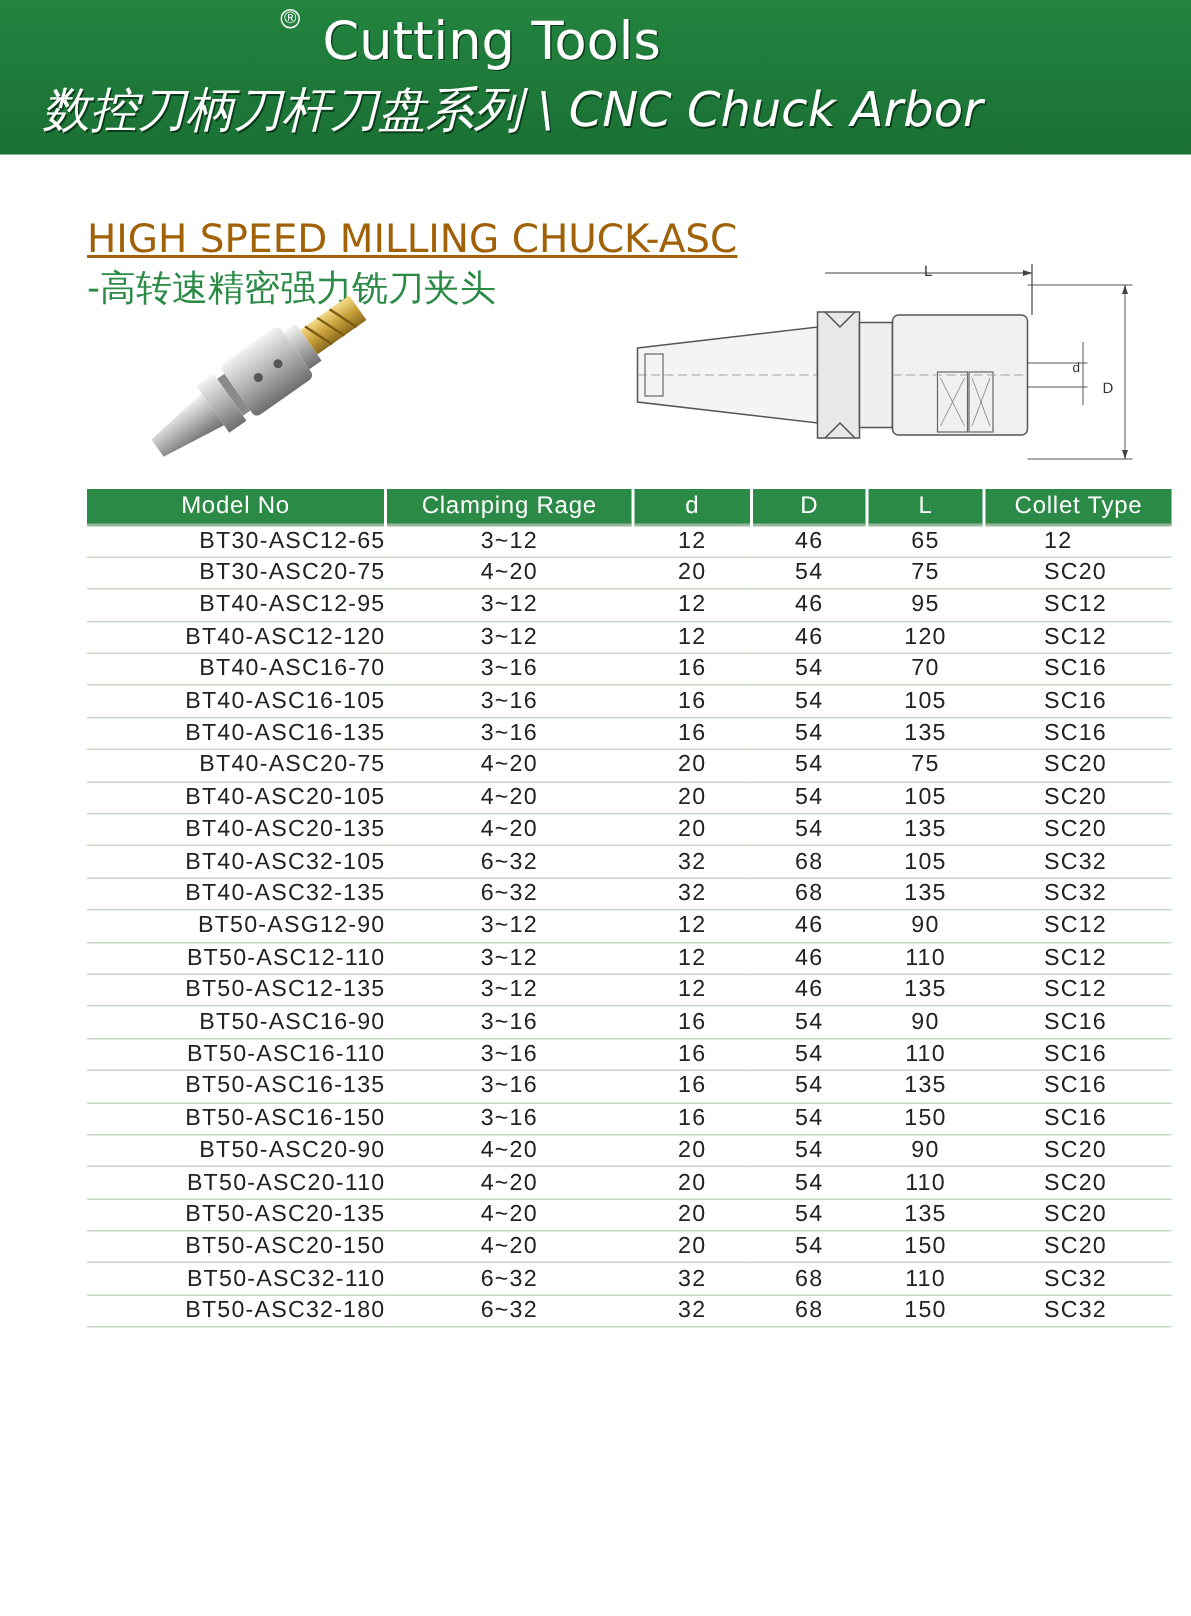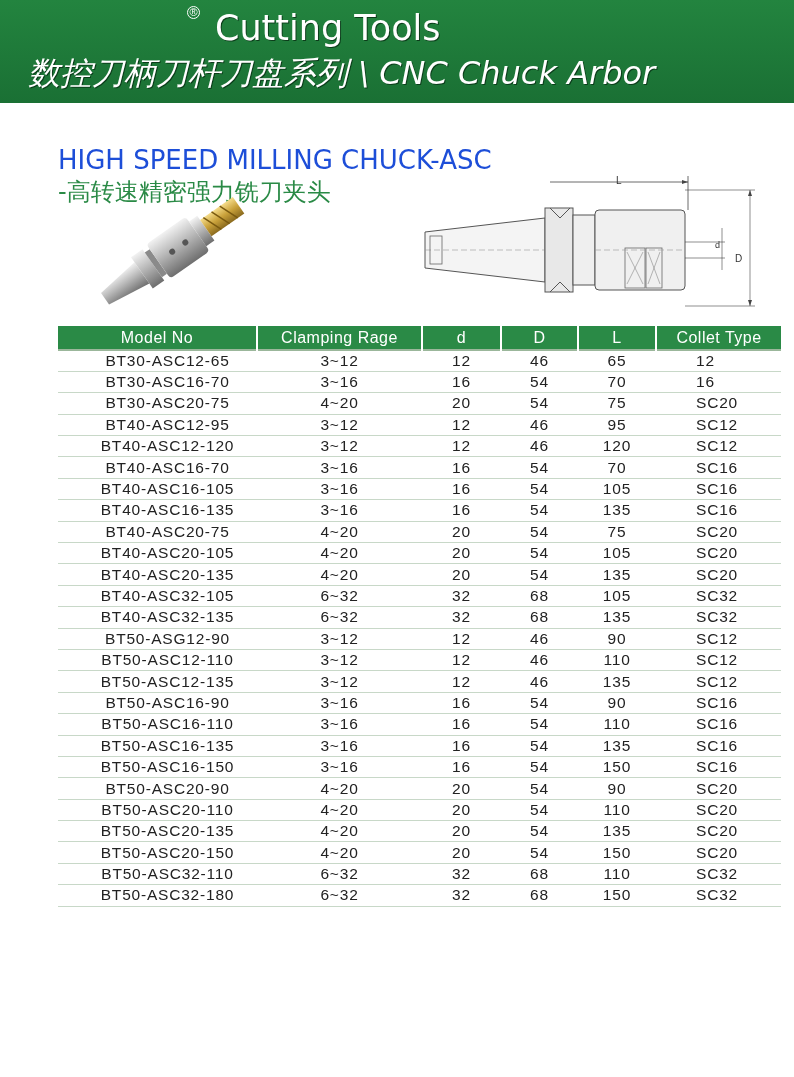--- a/index.html
+++ b/index.html
@@ -3,32 +3,32 @@
 <meta charset="utf-8">
 <style>
   * { box-sizing: border-box; margin: 0; padding: 0; }
   body { width: 794px; height: 1077px; background: #ffffff; font-family: "Liberation Sans", "DejaVu Sans", sans-serif; position: relative; overflow: hidden; }
   .banner { position: absolute; left: 0; top: 0; width: 794px; height: 103px; background: #1e7a3a; background: linear-gradient(180deg, #23843f 0%, #1a7034 100%); }
   .brand { position: absolute; left: 8px; top: 4px; font-size: 38px; font-weight: bold; color: #ffffff; letter-spacing: 0px; font-family: "DejaVu Sans", sans-serif; text-shadow: 1px 1px 0 #0c3d1b; }
   .brand-reg { position: absolute; left: 187px; top: 6px; font-size: 11px; color: #ffffff; border: 1px solid #fff; border-radius: 50%; width: 13px; height: 13px; line-height: 11px; text-align: center; }
   .brand-sub { position: absolute; left: 215px; top: 8px; font-size: 35px; color: #ffffff; font-family: "DejaVu Sans", sans-serif; text-shadow: 1px 1px 0 #0c3d1b; }
   .banner-cn { position: absolute; left: 28px; top: 52px; font-size: 32px; color: #ffffff; font-style: italic; font-family: "DejaVu Sans", sans-serif; text-shadow: 1px 1px 0 #0c3d1b; white-space: nowrap; }
 
-  .title-en { position: absolute; left: 58px; top: 145px; font-size: 26px; color: #1d4ed8; font-family: "DejaVu Sans", sans-serif; letter-spacing: 0px; white-space: nowrap; }
+  .title-en { position: absolute; left: 58px; top: 145px; font-size: 26px; color: #a16207; font-family: "DejaVu Sans", sans-serif; letter-spacing: 0px; white-space: nowrap; text-decoration: underline; }
   .title-cn { position: absolute; left: 58px; top: 176px; font-size: 24px; color: #2a8a46; font-family: "DejaVu Sans", sans-serif; white-space: nowrap; }
 
   .photo { position: absolute; left: 80px; top: 190px; width: 180px; height: 125px; }
   .drawing { position: absolute; left: 420px; top: 170px; width: 370px; height: 145px; }
 
   table.spec { position: absolute; left: 58px; top: 326px; width: 723px; border-collapse: collapse; }
   table.spec th { background: #2a8a46; color: #ffffff; font-weight: normal; font-size: 16px; height: 24px; border-right: 2px solid #ffffff; padding: 0; letter-spacing: 0.5px; }
   table.spec th:last-child { border-right: none; }
   table.spec td { font-size: 15.5px; color: #222222; height: 21.4px; padding: 0; text-align: center; border-bottom: 1px solid #c8d8c8; letter-spacing: 0.8px; }
   table.spec tbody tr:first-child td { border-top: 2px solid #9bb79b; }
-  table.spec td.model { text-align: center; padding-left: 20px; }
+  table.spec td.model { text-align: right; padding-left: 20px; }
   table.spec td.collet { text-align: left; padding-left: 40px; }
 </style>
 </head>
 <body>
 
 <div class="banner">
   <span class="brand-reg">®</span>
   <span class="brand-sub">Cutting Tools</span>
   <span class="banner-cn">数控刀柄刀杆刀盘系列 \ CNC Chuck Arbor</span>
 </div>
@@ -125,28 +125,20 @@
   <tbody id="tbody">
       <tr>
         <td class="model">BT30-ASC12-65</td>
         <td>3~12</td>
         <td>12</td>
         <td>46</td>
         <td>65</td>
         <td class="collet">12</td>
       </tr>
       <tr>
-        <td class="model">BT30-ASC16-70</td>
-        <td>3~16</td>
-        <td>16</td>
-        <td>54</td>
-        <td>70</td>
-        <td class="collet">16</td>
-      </tr>
-      <tr>
         <td class="model">BT30-ASC20-75</td>
         <td>4~20</td>
         <td>20</td>
         <td>54</td>
         <td>75</td>
         <td class="collet">SC20</td>
       </tr>
       <tr>
         <td class="model">BT40-ASC12-95</td>
         <td>3~12</td>

